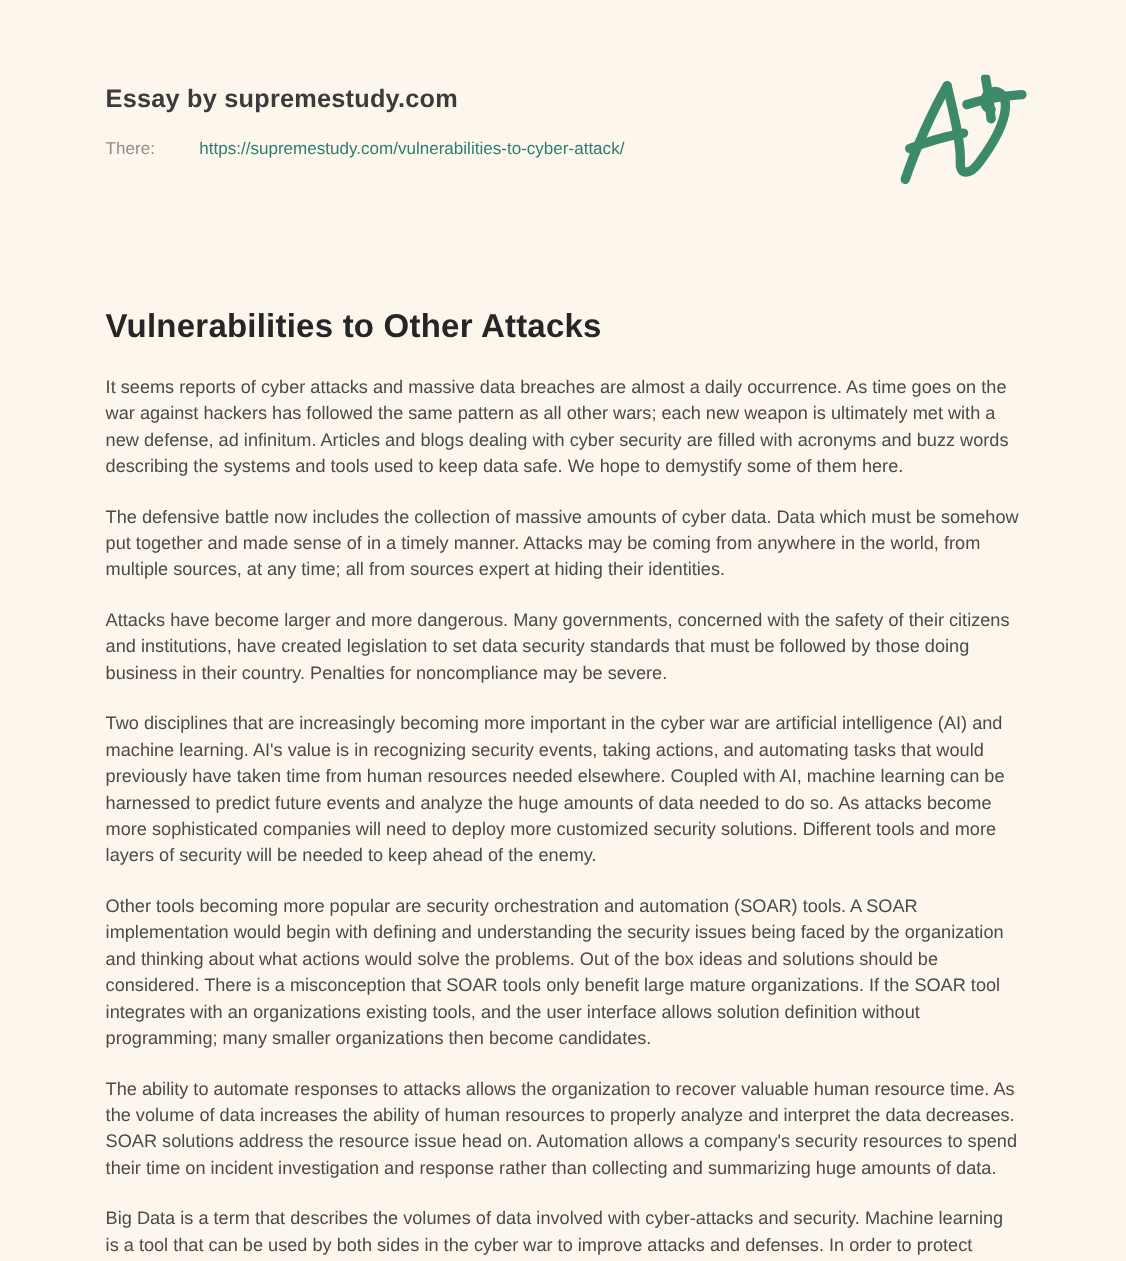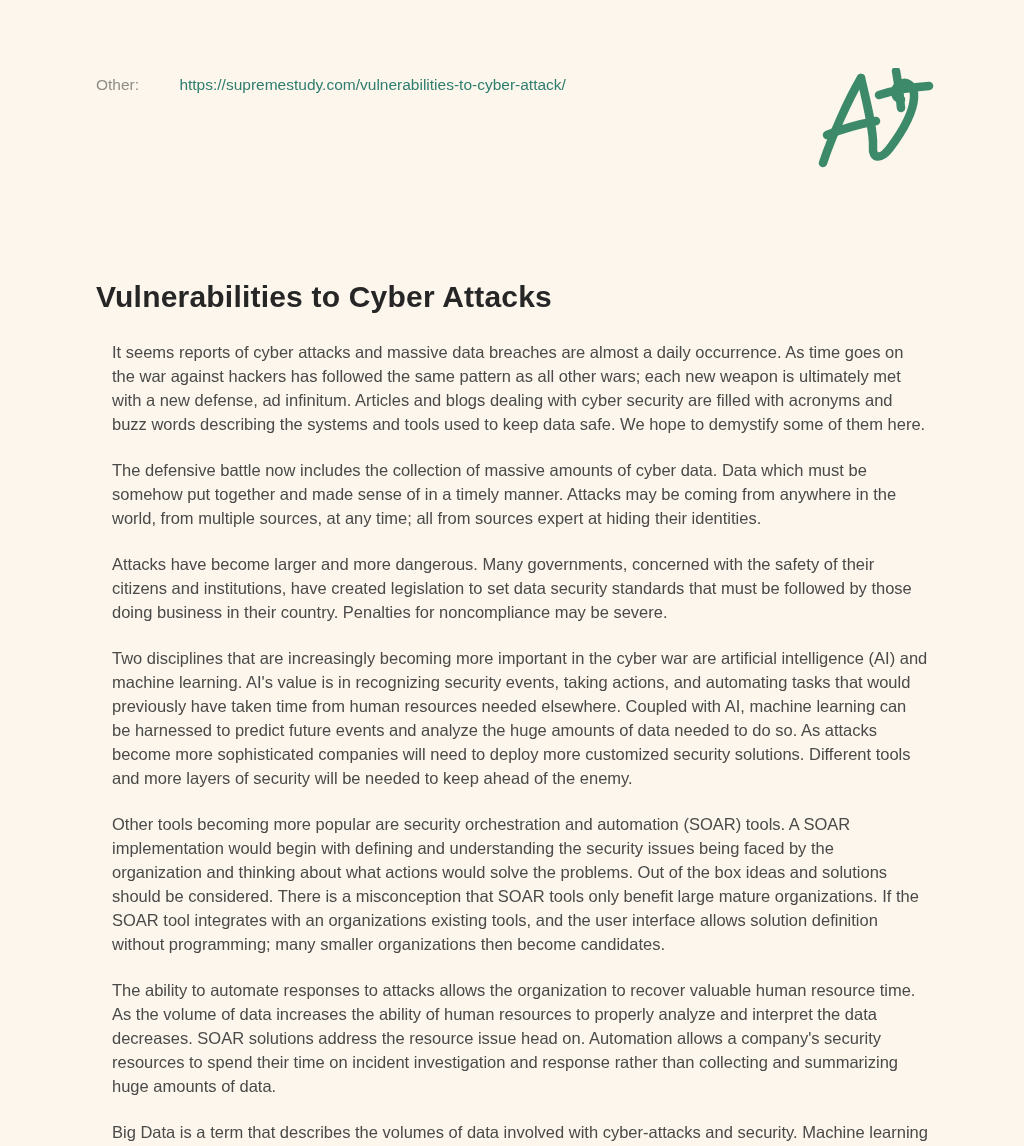--- a/index.html
+++ b/index.html
@@ -58,53 +58,54 @@
     margin: 112px 0 0 0;
     letter-spacing: 0.2px;
   }
   .article-body {
     margin-top: 26px;
   }
   .article-body p {
     font-size: 16.5px;
     line-height: 24px;
     color: #4a4a48;
-    margin: 0 0 22px 16px;
+    margin: 0 0 22px 0;
     max-width: 832px;
   }
 </style>
 </head>
 <body>
 
 <div class="page">
 
   <div class="header-row">
     <div>
+      <h2 class="essay-by">Essay by supremestudy.com</h2>
       <div class="source-line">
-        <span>Other:</span>
+        <span>There:</span>
         <a class="source-url">https://supremestudy.com/vulnerabilities-to-cyber-attack/</a>
       </div>
     </div>
     <div class="logo">
       <svg viewBox="0 0 120 100" fill="none" stroke="#3c8a69" stroke-width="8.5" stroke-linecap="round">
 
         <path d="M 5 95 C 14 68 30 32 43 10"></path>
 
         <path d="M 43 10 C 49 35 56 64 55 79 C 54 91 63 92 72 80 C 84 64 95 45 96 30 C 97 17 88 12 81 17 C 75 21.5 76.5 30 83 31.5"></path>
 
         <path d="M 9 67 C 24 61 42 56 58 53"></path>
 
         <path d="M 78 3 C 80 13 82 27 83 40"></path>
 
         <path d="M 61 27 C 77 22 96 19 111 18"></path>
       </svg>
     </div>
   </div>
 
-  <h1 class="article-title">Vulnerabilities to Cyber Attacks</h1>
+  <h1 class="article-title">Vulnerabilities to Other Attacks</h1>
 
   <div class="article-body">
     <p>It seems reports of cyber attacks and massive data breaches are almost a daily occurrence. As time goes on the war against hackers has followed the same pattern as all other wars; each new weapon is ultimately met with a new defense, ad infinitum. Articles and blogs dealing with cyber security are filled with acronyms and buzz words describing the systems and tools used to keep data safe. We hope to demystify some of them here.</p>
     <p>The defensive battle now includes the collection of massive amounts of cyber data. Data which must be somehow put together and made sense of in a timely manner. Attacks may be coming from anywhere in the world, from multiple sources, at any time; all from sources expert at hiding their identities.</p>
     <p>Attacks have become larger and more dangerous. Many governments, concerned with the safety of their citizens and institutions, have created legislation to set data security standards that must be followed by those doing business in their country. Penalties for noncompliance may be severe.</p>
     <p>Two disciplines that are increasingly becoming more important in the cyber war are artificial intelligence (AI) and machine learning. AI's value is in recognizing security events, taking actions, and automating tasks that would previously have taken time from human resources needed elsewhere. Coupled with AI, machine learning can be harnessed to predict future events and analyze the huge amounts of data needed to do so. As attacks become more sophisticated companies will need to deploy more customized security solutions. Different tools and more layers of security will be needed to keep ahead of the enemy.</p>
     <p>Other tools becoming more popular are security orchestration and automation (SOAR) tools. A SOAR implementation would begin with defining and understanding the security issues being faced by the organization and thinking about what actions would solve the problems. Out of the box ideas and solutions should be considered. There is a misconception that SOAR tools only benefit large mature organizations. If the SOAR tool integrates with an organizations existing tools, and the user interface allows solution definition without programming; many smaller organizations then become candidates.</p>
     <p>The ability to automate responses to attacks allows the organization to recover valuable human resource time. As the volume of data increases the ability of human resources to properly analyze and interpret the data decreases. SOAR solutions address the resource issue head on. Automation allows a company's security resources to spend their time on incident investigation and response rather than collecting and summarizing huge amounts of data.</p>
     <p>Big Data is a term that describes the volumes of data involved with cyber-attacks and security. Machine learning is a tool that can be used by both sides in the cyber war to improve attacks and defenses. In order to protect against attacks, large volumes of data must be colle</p>
   </div>

